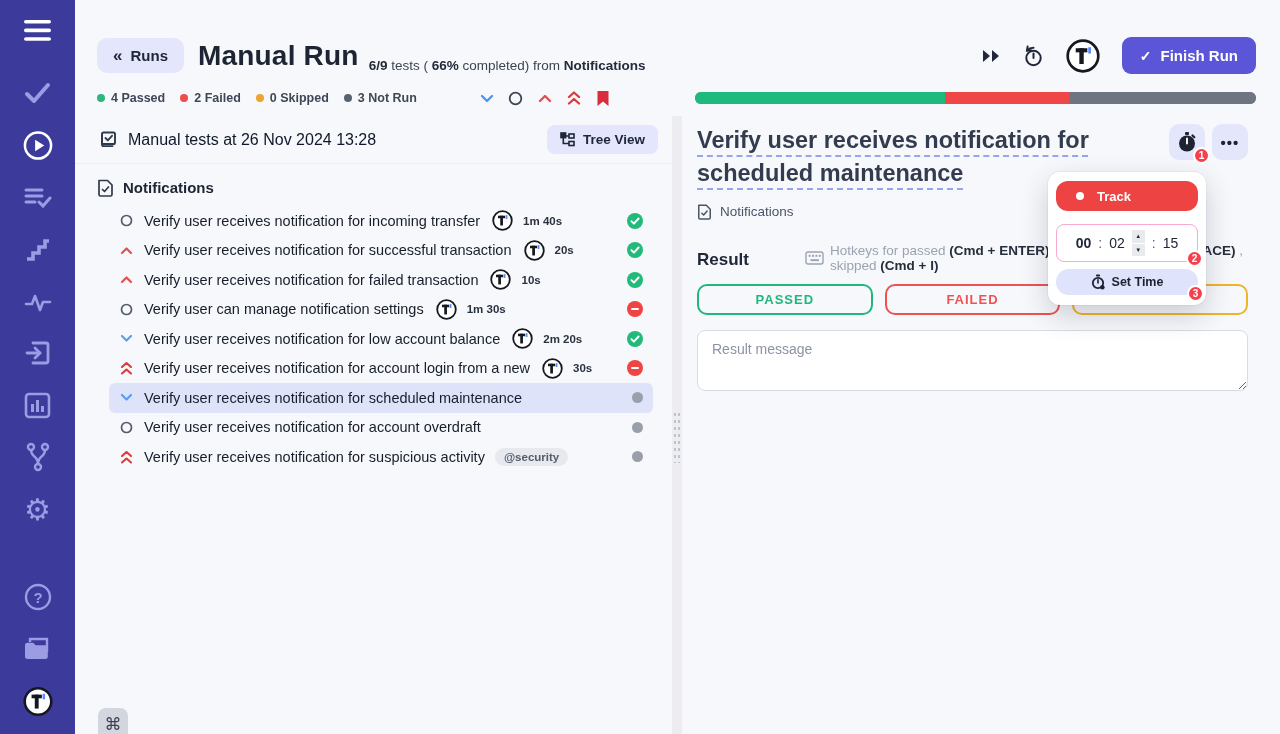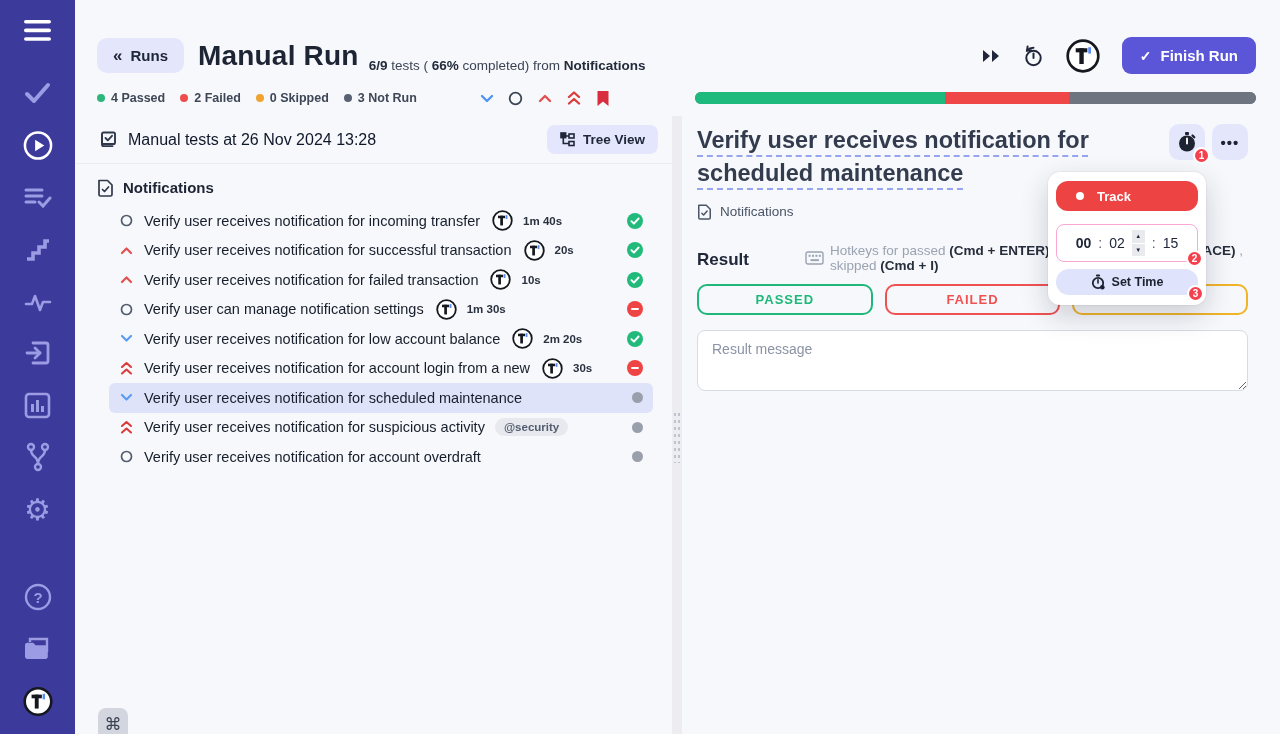--- a/index.html
+++ b/index.html
@@ -586,47 +586,47 @@
                 </svg>
 
     </span>
     <span class="tname">Verify user receives notification for scheduled maintenance</span>
 
     <span class="tstatus">
 
       <span class="s-notrun"></span>
     </span>
   </div>
+            <div class="test-row prio-normal st-notrun">
+    <span class="prio">
+      <svg class="i-normal" width="13" height="13" viewBox="0 0 13 13">
+                  <circle cx="6.5" cy="6.5" r="5" fill="none" stroke="#525c6e" stroke-width="1.7"></circle>
+                </svg>
+
+    </span>
+    <span class="tname">Verify user receives notification for account overdraft</span>
+
+    <span class="tstatus">
+
+      <span class="s-notrun"></span>
+    </span>
+  </div>
             <div class="test-row prio-critical st-notrun">
     <span class="prio">
 
       <svg class="i-critical" width="13" height="14" viewBox="0 0 13 14">
                   <g fill="none" stroke="#da3b3b" stroke-width="2.1" stroke-linecap="round" stroke-linejoin="round">
                     <path d="M2 6 l4.5-4 L11 6"></path>
                     <path d="M2 12.5 l4.5-4 L11 12.5"></path>
                   </g>
                 </svg>
     </span>
     <span class="tname">Verify user receives notification for suspicious activity</span>
 
     <span class="ttag">@security</span>
-
-    <span class="tstatus">
-
-      <span class="s-notrun"></span>
-    </span>
-  </div>
-            <div class="test-row prio-normal st-notrun">
-    <span class="prio">
-      <svg class="i-normal" width="13" height="13" viewBox="0 0 13 13">
-                  <circle cx="6.5" cy="6.5" r="5" fill="none" stroke="#525c6e" stroke-width="1.7"></circle>
-                </svg>
-
-    </span>
-    <span class="tname">Verify user receives notification for account overdraft</span>
 
     <span class="tstatus">
 
       <span class="s-notrun"></span>
     </span>
   </div>
           </div>
 
         <button class="cmd-btn">⌘</button>
       </section>

